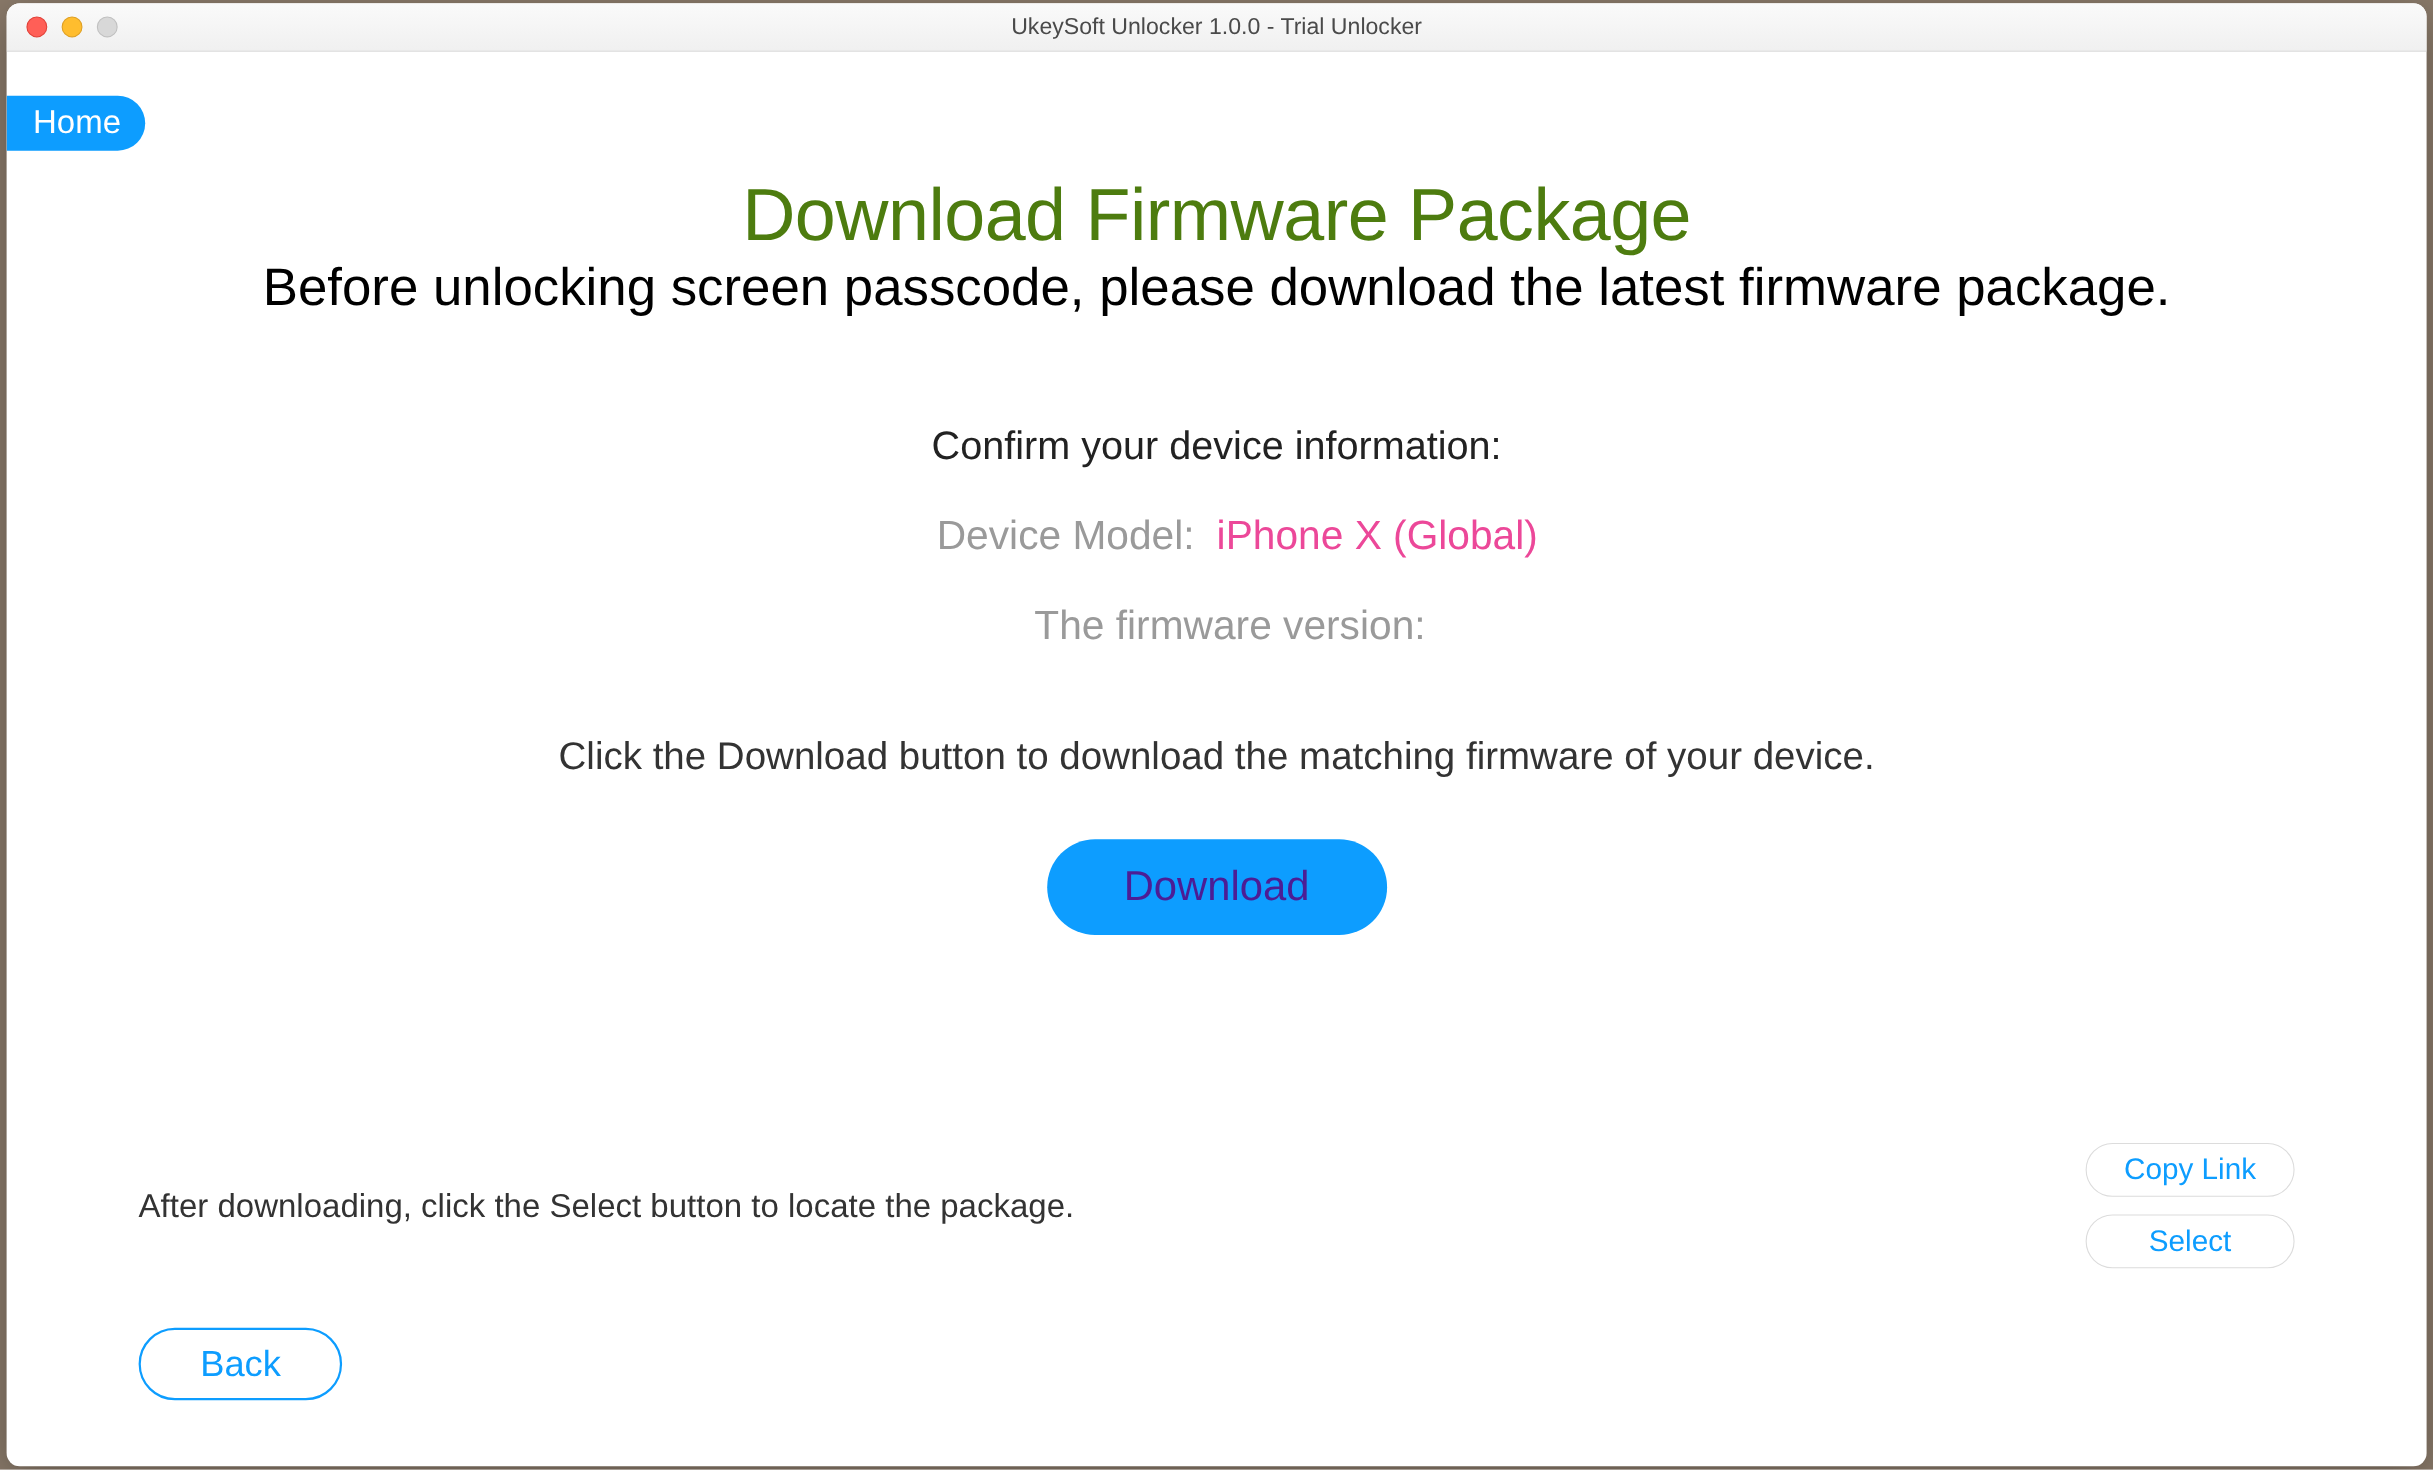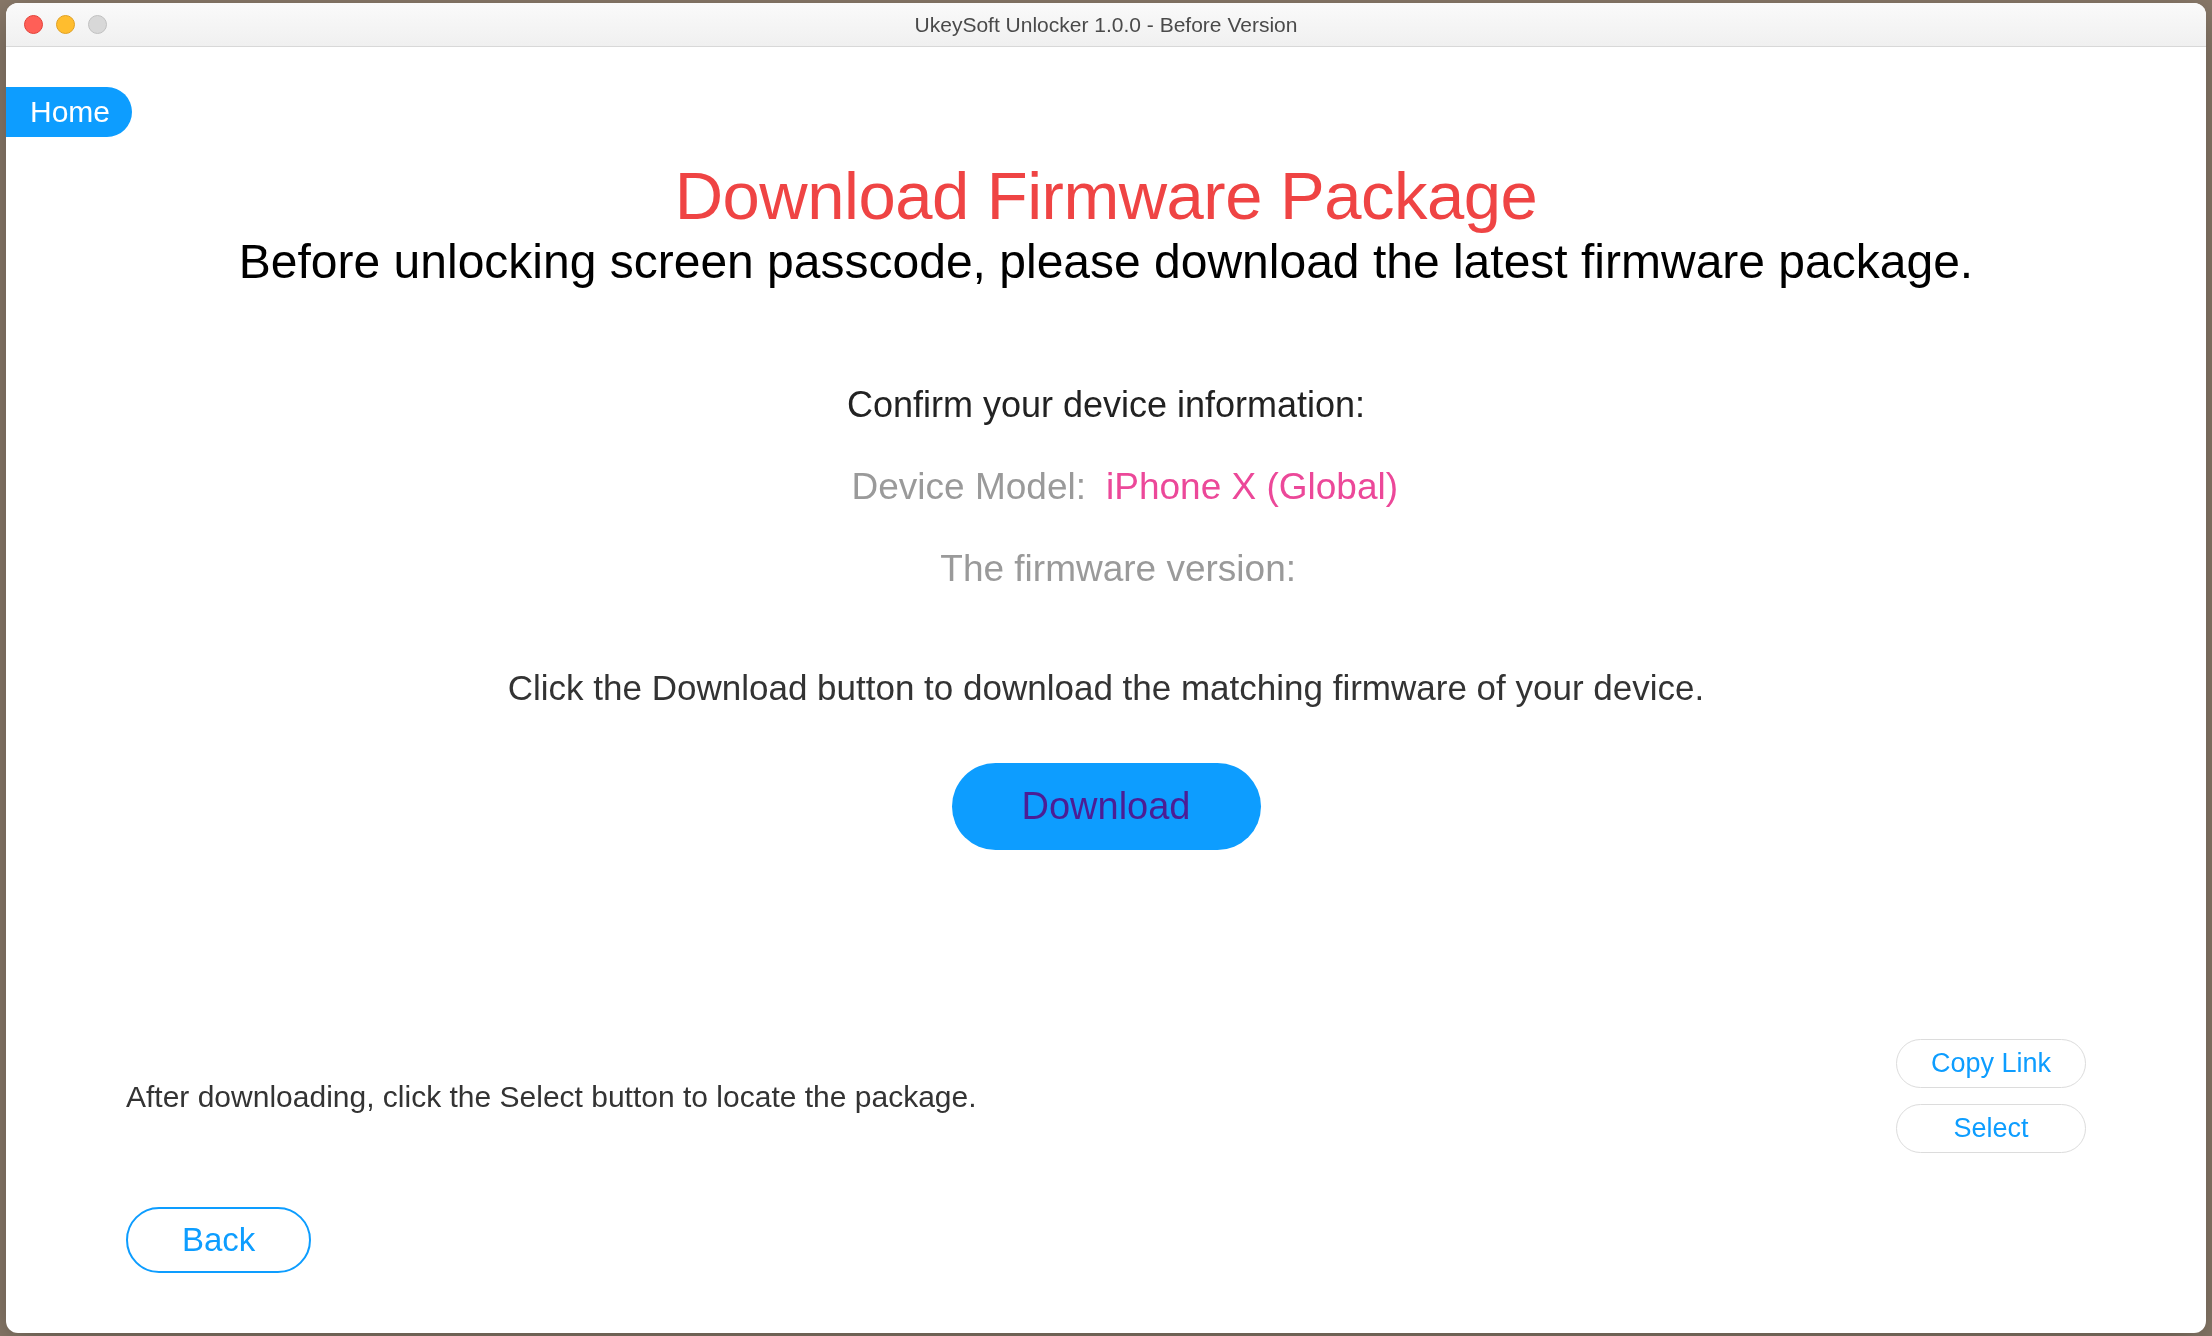--- a/index.html
+++ b/index.html
@@ -71,21 +71,21 @@
     border-radius: 0 26px 26px 0;
     cursor: pointer;
   }
   .main {
     padding-top: 110px;
     text-align: center;
   }
   .page-title {
     font-size: 67px;
     font-weight: 400;
-    color: #ef4444;
+    color: #4d7c0f;
     letter-spacing: -0.5px;
   }
   .subtitle {
     font-size: 48px;
     color: #000000;
     font-weight: 400;
   }
   .confirm {
     margin-top: 95px;
     font-size: 36px;
@@ -173,21 +173,21 @@
 </head>
 <body>
 
 <div class="window">
   <div class="titlebar">
     <div class="traffic-lights">
       <div class="traffic-light tl-red"></div>
       <div class="traffic-light tl-yellow"></div>
       <div class="traffic-light tl-green"></div>
     </div>
-    <div class="title-text">UkeySoft Unlocker 1.0.0 - Before Version</div>
+    <div class="title-text">UkeySoft Unlocker 1.0.0 - Trial Unlocker</div>
   </div>
 
   <div class="content">
     <div class="home-tab">Home</div>
 
     <div class="main">
       <h1 class="page-title">Download Firmware Package</h1>
       <p class="subtitle">Before unlocking screen passcode, please download the latest firmware package.</p>
       <p class="confirm">Confirm your device information:</p>
 

